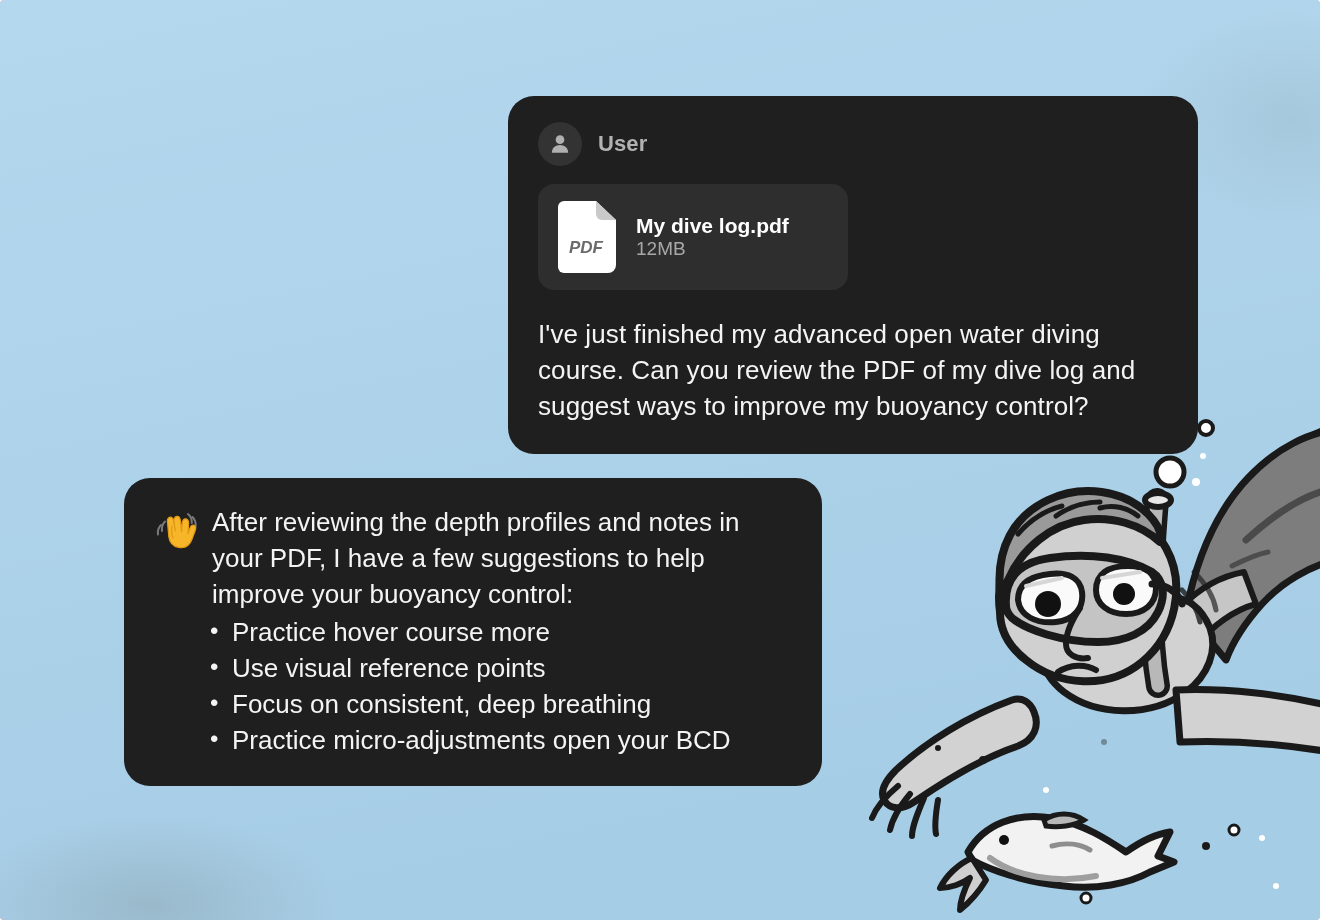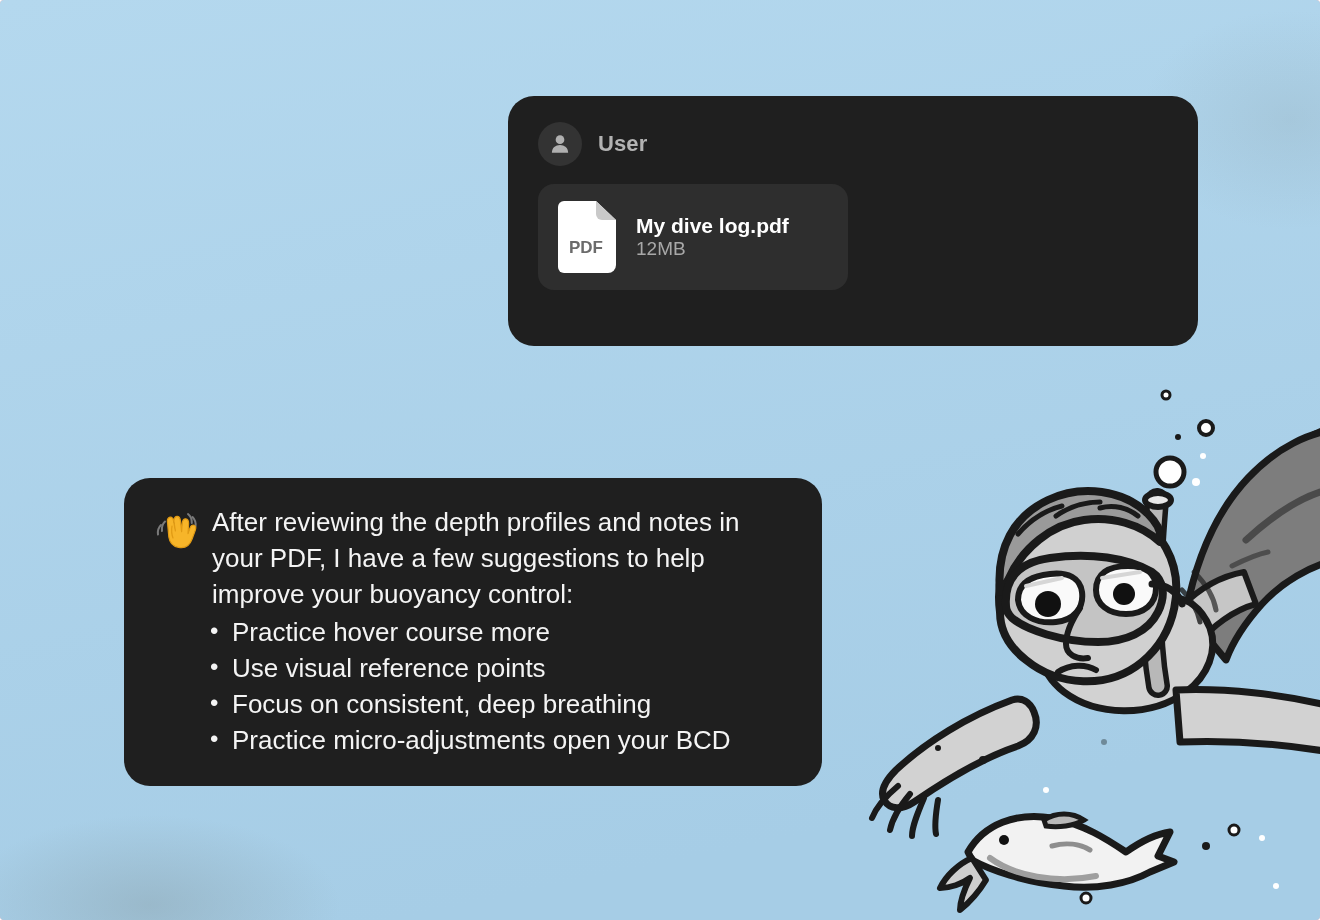--- a/index.html
+++ b/index.html
@@ -89,20 +89,21 @@
     padding: 17px 20px;
     width: 270px;
     box-sizing: content-box;
     margin-bottom: 26px;
   }
   .file-icon {
     position: relative;
     width: 58px;
     height: 72px;
     flex: 0 0 auto;
+    font-style: italic;
   }
   .file-icon svg { display: block; }
   .file-meta { min-width: 0; }
   .file-name {
     color: #ffffff;
     font-size: 21px;
     font-weight: bold;
     line-height: 1.2;
     white-space: nowrap;
   }
@@ -306,20 +307,21 @@
           <path d="M38 0 L58 19 H44 A6 6 0 0 1 38 13 Z" fill="#c9c9c9"></path>
           <text x="28" y="52" text-anchor="middle" font-family="Liberation Sans, sans-serif" font-size="17" font-weight="bold" fill="#6b6b6b">PDF</text>
         </svg>
       </span>
       <span class="file-meta">
         <span class="file-name">My dive log.pdf</span>
         <span class="file-size">12MB</span>
       </span>
     </div>
 
+    <div class="msg-text">I've just finished my advanced open water diving course. Can you review the PDF of my dive log and suggest ways to improve my buoyancy control?</div>
   </div>
 
   <div class="bubble" id="assistant-bubble">
 
     <div class="assistant-intro">
       <span class="wave-emoji">
         <svg width="44" height="44" viewBox="0 0 44 44" aria-hidden="true">
           <g stroke="#7a7a7a" stroke-width="2" stroke-linecap="round" fill="none">
             <path d="M7 19 C4.5 21.5 3.5 25 4 28.5"></path>
             <path d="M11 15.5 C8.5 18 7.5 21.5 8 25"></path>

